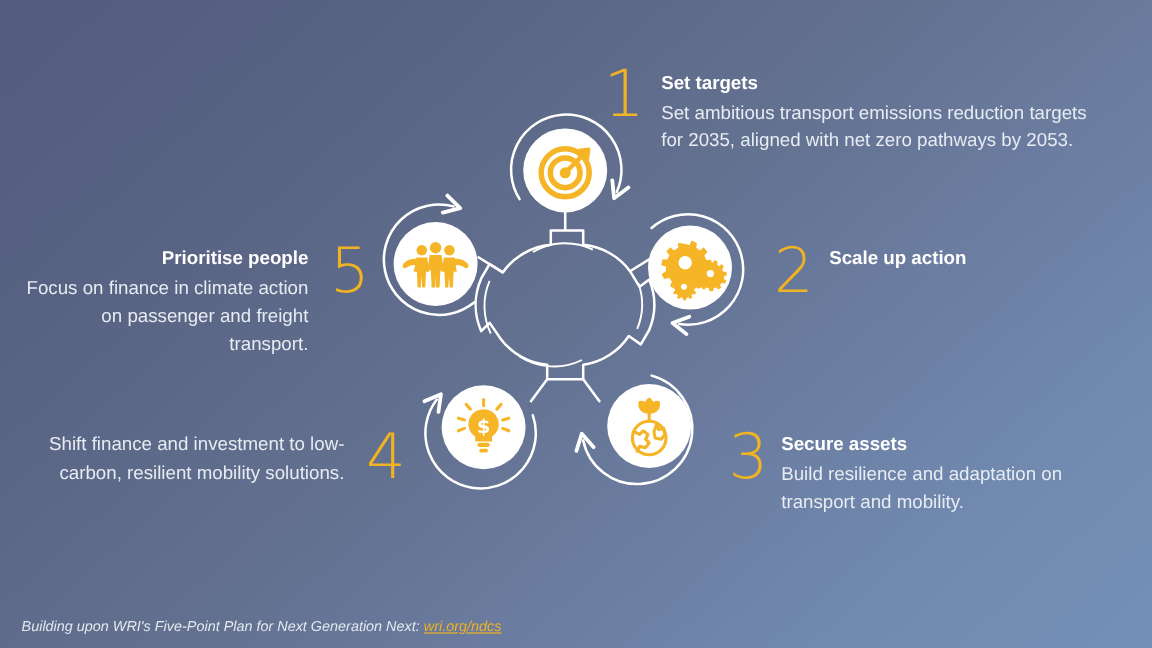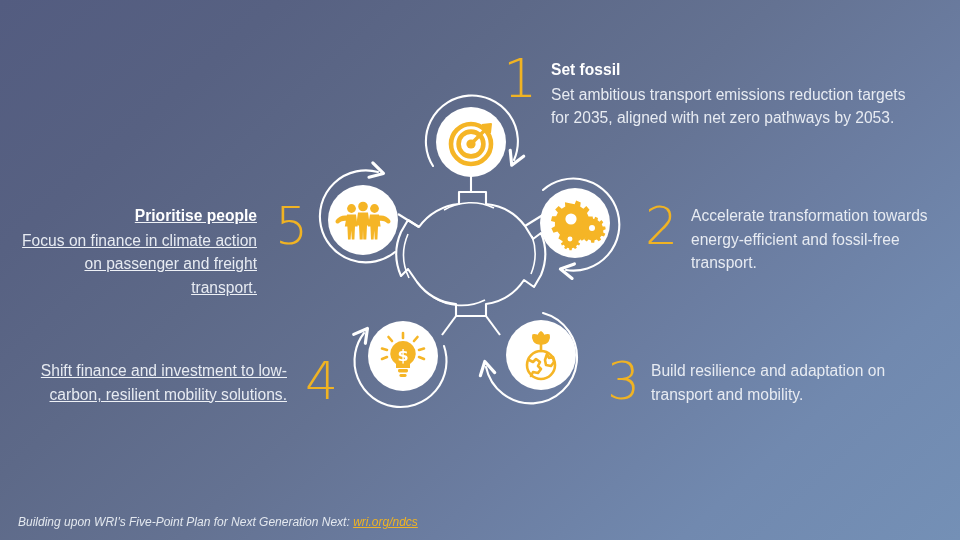--- a/index.html
+++ b/index.html
@@ -54,21 +54,21 @@
     line-height: 1.52;
   }
   .block .title {
     font-weight: bold;
     color: #ffffff;
     display: block;
     font-size: 15.6px;
     margin-bottom: 1px;
   }
   .block .body { display: block; font-weight: normal; color: #e7ebf2; }
-  .left { text-align: right; text-decoration: underline; }
+  .left { text-align: right; }
   .right { text-align: left; }
 
   .blk-1 { left: 551px; top: 58px;  width: 372px; }
   .blk-2 { left: 691px; top: 204px; width: 250px; }
   .blk-3 { left: 651px; top: 359px; width: 270px; }
   .blk-4 { left: 20px;  top: 359px; width: 267px; }
   .blk-5 { left: 20px;  top: 204px; width: 237px; }
 
   
   #footer {
@@ -228,29 +228,30 @@
     </svg>
   </div>
 
   <div class="numeral num-1">1</div>
   <div class="numeral num-2">2</div>
   <div class="numeral num-3">3</div>
   <div class="numeral num-4">4</div>
   <div class="numeral num-5">5</div>
 
   <div class="block right blk-1">
-    <span class="title">Set fossil</span>
+    <span class="title">Set targets</span>
     <span class="body">Set ambitious transport emissions reduction targets for 2035, aligned with net zero pathways by 2053.</span>
   </div>
 
   <div class="block right blk-2">
-    <span class="body">Accelerate transformation towards energy-efficient and fossil-free transport.</span>
+    <span class="title">Scale up action</span>
   </div>
 
   <div class="block right blk-3">
+    <span class="title">Secure assets</span>
     <span class="body">Build resilience and adaptation on transport and mobility.</span>
   </div>
 
   <div class="block left blk-4">
     <span class="body">Shift finance and investment to low-carbon, resilient mobility solutions.</span>
   </div>
 
   <div class="block left blk-5">
     <span class="title">Prioritise people</span>
     <span class="body">Focus on finance in climate action on passenger and freight transport.</span>

